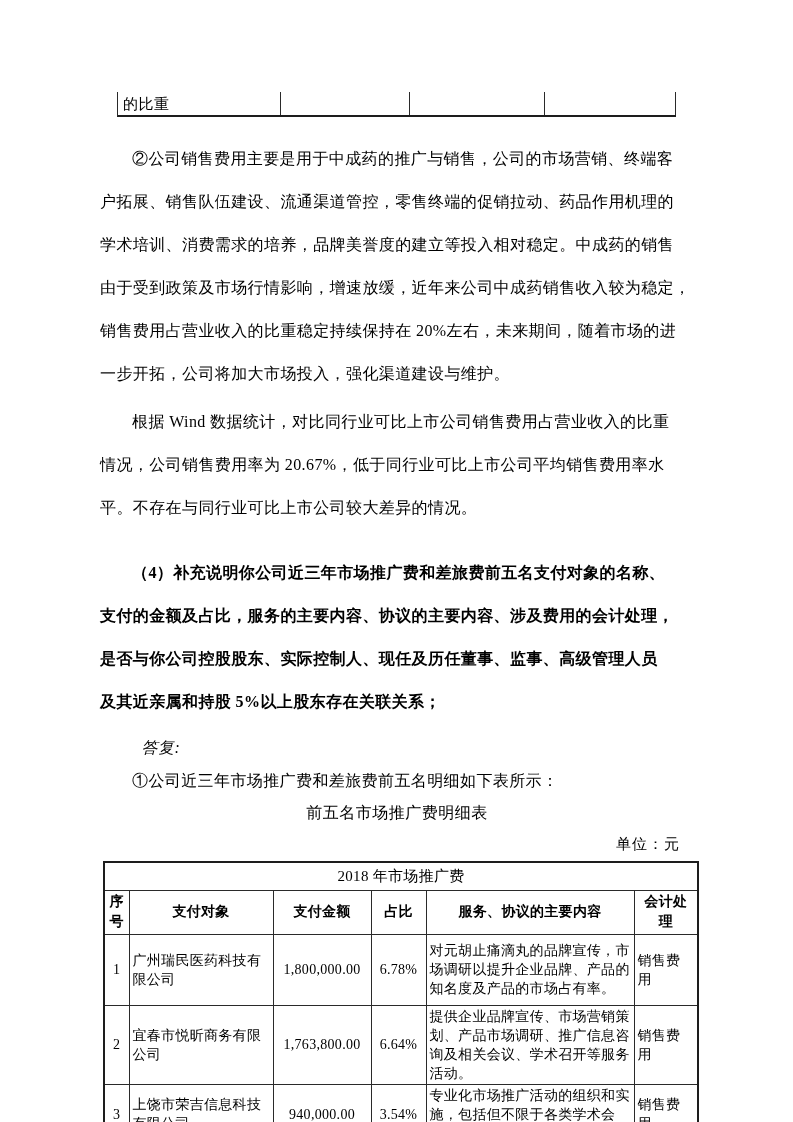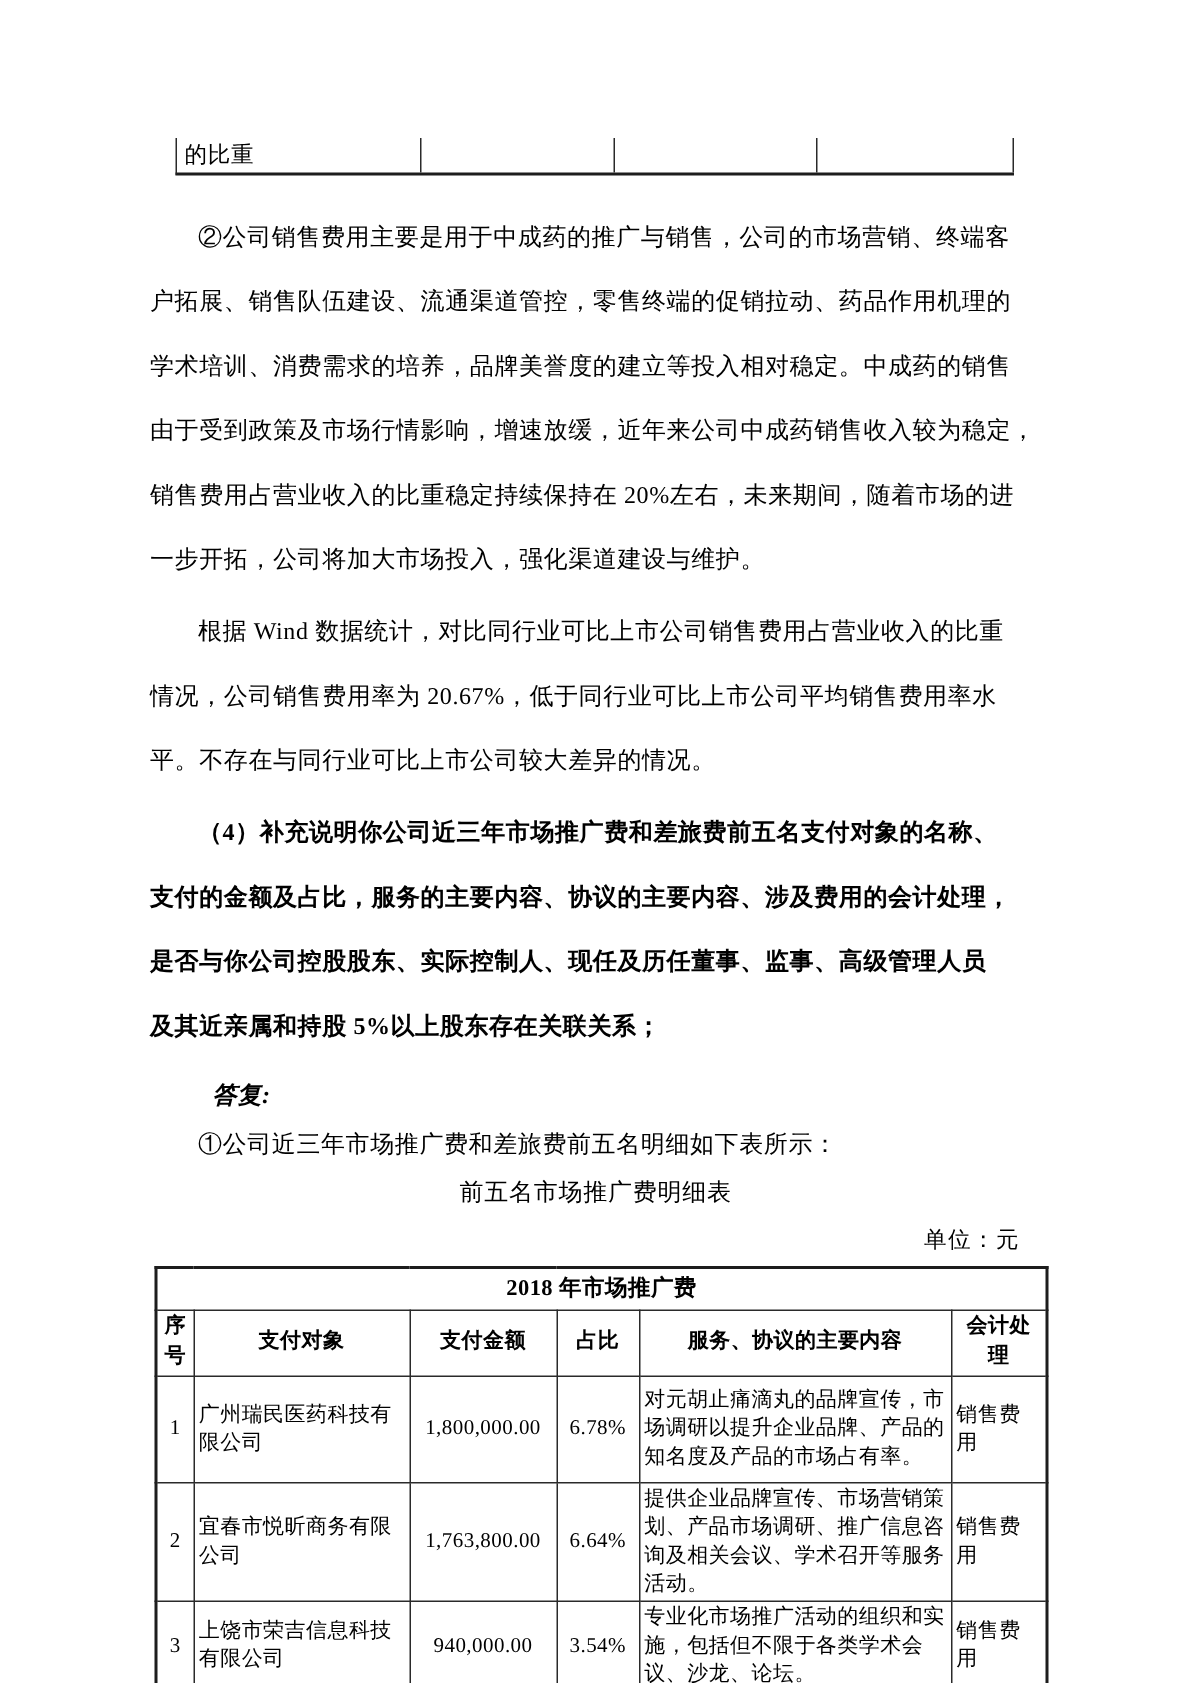--- a/index.html
+++ b/index.html
@@ -40,25 +40,25 @@
   .para{
     white-space:pre-line;
     font-size:16px;
     line-height:43px;
     letter-spacing:.4px;
     text-indent:2em;
     margin:0;
   }
   .p1{margin-top:20px;}
   .p2{margin-top:5px;}
-  .p3{margin-top:5px;font-weight:bold;}
+  .p3{margin-top:22px;font-weight:bold;}
   .reply-label{
     margin-top:8px;
     font-size:16px;line-height:33px;
-    font-weight:bold;font-style:italic;
+    font-weight:normal;font-style:italic;
     text-indent:2.6em;letter-spacing:.5px;
   }
   .reply-intro{
     font-size:16px;line-height:33px;
     text-indent:2em;letter-spacing:.4px;
   }
   .tbl-title{
     font-size:16px;line-height:32px;
     font-weight:normal;text-align:center;letter-spacing:.5px;
   }
@@ -82,21 +82,21 @@
     line-height:19px;
     letter-spacing:.3px;
     padding:1px 3px;
     box-sizing:border-box;
     font-weight:normal;
     overflow:hidden;
   }
   table.promo .year-row td{
     height:28px;
     text-align:center;
-    font-weight:bold;
+    font-weight:normal;
     font-size:15px;
   }
   table.promo .head-row td{
     height:44px;
     text-align:center;
     font-weight:bold;
     line-height:20px;
   }
   td.c-seq{text-align:center;}
   td.c-payee{text-align:left;padding:2px 8px;line-height:22px;font-family:Liberation Serif, serif;}

